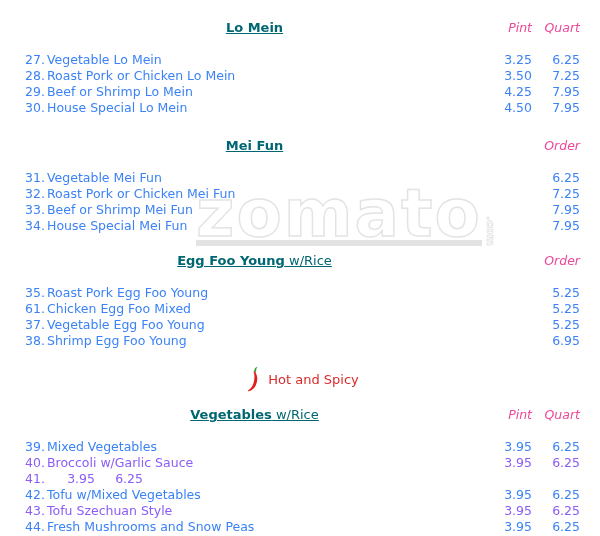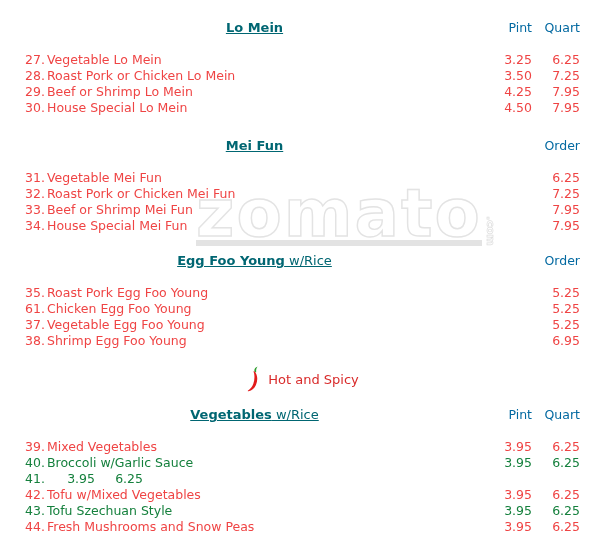--- a/index.html
+++ b/index.html
@@ -7,34 +7,34 @@
   body {
     font-family:"DejaVu Sans","Liberation Sans",sans-serif;
     font-size:12.5px; color:#1f1f1f; position:relative;
   }
   #menu { position:relative; width:600px; height:536px; padding:20px 20px 0 25px; z-index:1; }
 
   .row { display:flex; align-items:baseline; line-height:16px; }
   .num { width:22px; flex:none; }
   .name { flex:1; min-width:0; }
   .price { width:48px; flex:none; text-align:right; }
-  .ph { color:#0369a1; }
+  .ph { font-style:italic; color:#ec4899; }
 
   .sec-header { margin-bottom:16px; }
   .sec-title { flex:1; text-align:center; font-size:13px; line-height:16px; }
   .t-wrap { text-decoration:underline; color:#006672; }
   .t-bold { font-weight:bold; }
   .t-rest { font-weight:normal; }
 
   #sections-top .section:nth-child(2) { margin-top:22px; }
   #sections-top .section:nth-child(3) { margin-top:19px; }
   #sections-bottom .section { margin-top:13px; }
 
-  .item { color:#ef4444; }
-  .item.red, .item.red .price { color:#15803d; }
+  .item { color:#3b82f6; }
+  .item.red, .item.red .price { color:#8b5cf6; }
 
   .hot {
     margin-top:15px; height:30px;
     display:flex; justify-content:center; align-items:center; gap:7px;
     color:#d92b2b; font-size:13px;
   }
   .hot svg { width:15px; height:29px; display:block; }
 
   .watermark {
     position:absolute; left:196px; top:190px; z-index:0;
@@ -130,21 +130,21 @@
           <span class="price ph">Order</span>
         </div>
         <div class="row item">
           <span class="num">35.</span>
           <span class="name">Roast Pork Egg Foo Young</span>
           <span class="price"></span>
           <span class="price">5.25</span>
         </div>
         <div class="row item">
           <span class="num">61.</span>
-          <span class="name">Chicken Egg Foo Young</span>
+          <span class="name">Chicken Egg Foo Mixed</span>
           <span class="price"></span>
           <span class="price">5.25</span>
         </div>
         <div class="row item">
           <span class="num">37.</span>
           <span class="name">Vegetable Egg Foo Young</span>
           <span class="price"></span>
           <span class="price">5.25</span>
         </div>
         <div class="row item">

